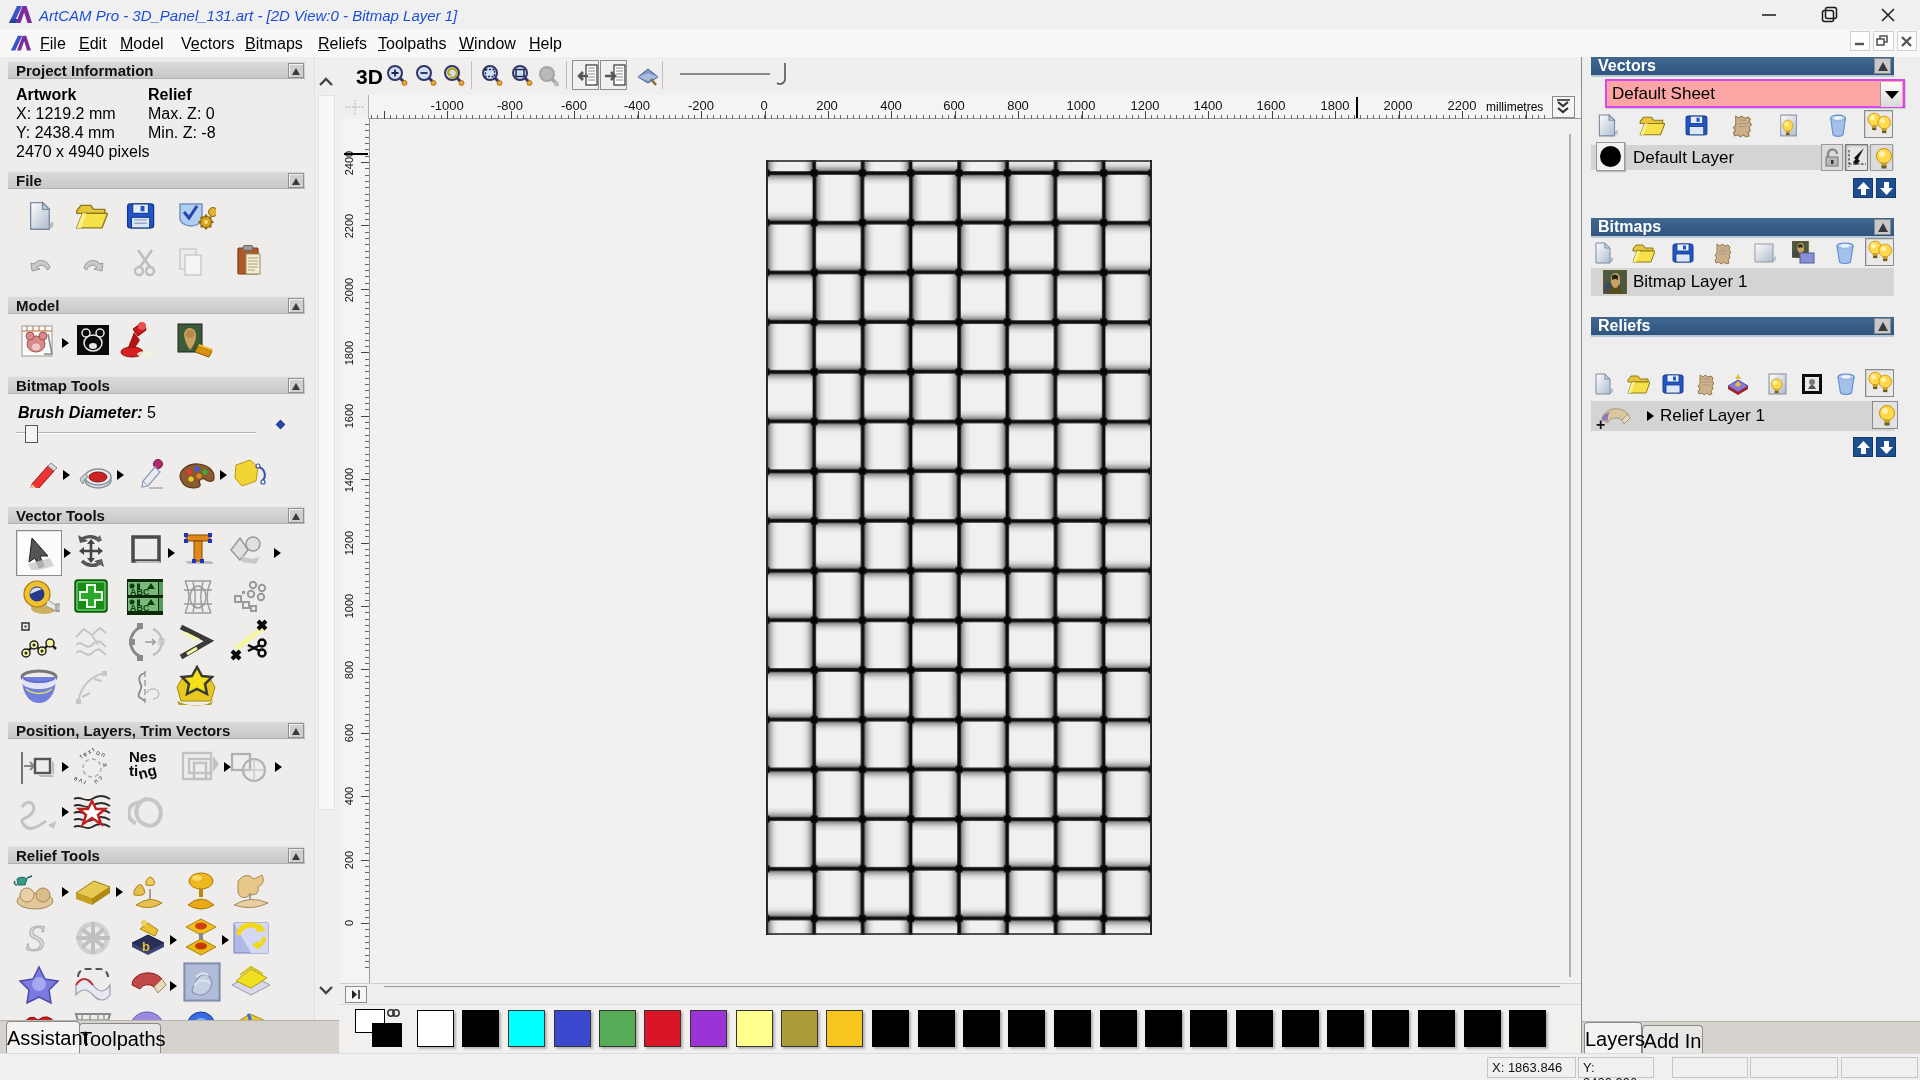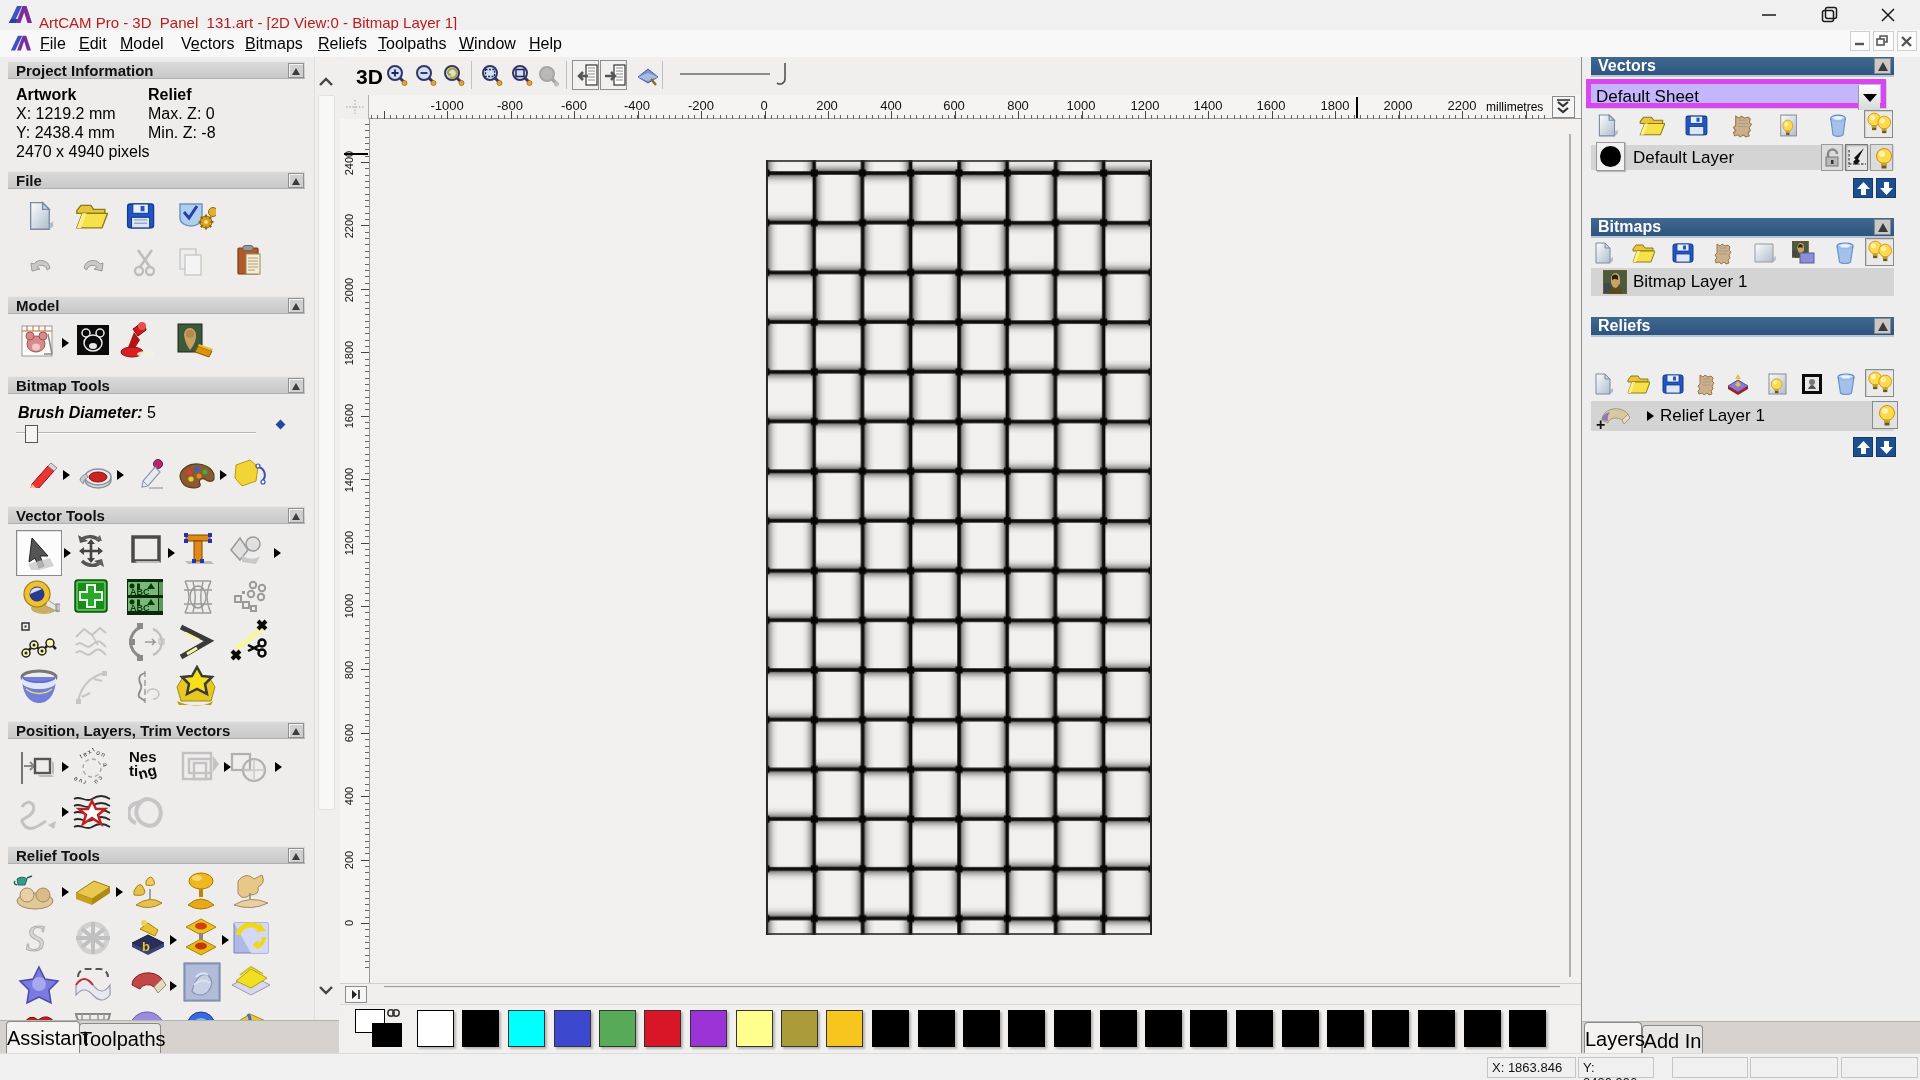--- a/index.html
+++ b/index.html
@@ -1,35 +1,35 @@
 <!DOCTYPE html>
 <html><head>
 <meta charset="utf-8">
 <style>
 * { margin:0; padding:0; box-sizing:border-box; }
 html,body { width:1920px; height:1080px; overflow:hidden; font-family:"Liberation Sans",sans-serif; background:#f0f0f0; }
 .abs { position:absolute; }
 #titlebar { position:absolute; left:0; top:0; width:1920px; height:30px; background:#f0f0f0; }
-#titletext { position:absolute; left:39px; top:14px; font-size:15px; color:#b91c1c; }
+#titletext { position:absolute; left:39px; top:7px; font-size:15px; color:#1d4ed8;font-style:italic; }
 #menubar { position:absolute; left:0; top:30px; width:1920px; height:27px; background:#f8f8f8; }
 .menuitem { position:absolute; top:5px; font-size:16px; color:#000; }
 .menuitem span.u { text-decoration:underline; }
 #leftpanel { position:absolute; left:0; top:57px; width:339px; height:996px; background:#eeedec; border-right:1px solid #a8a8a8; }
 .lhead { position:absolute; left:8px; width:297px; height:18px; background:linear-gradient(#dadada,#c8c8c8); border-top:1px solid #e8e8e8; border-bottom:1px solid #b0b0b0; }
 .lhead .t { position:absolute; left:8px; top:0px; font-size:15px; font-weight:bold; color:#111; }
 .colbtn { position:absolute; right:1px; top:1px; width:16px; height:15px; background:#cfcfcf; border:1px solid #909090; box-shadow:inset 1px 1px 0 #f2f2f2; }
 .colbtn:after { content:""; position:absolute; left:3px; top:4px; width:0; height:0; border-left:4px solid transparent; border-right:4px solid transparent; border-bottom:7px solid #3c3c3c; }
 .ltext { position:absolute; font-size:16px; color:#000; }
 .b { font-weight:bold; }
 #rightpanel { position:absolute; left:1581px; top:57px; width:339px; height:996px; background:#efeeee; border-left:1px solid #8f8f8f; }
 .rhead { position:absolute; left:9px; width:303px; height:20px; background:linear-gradient(#40688f,#2e5480); border-bottom:2px solid #b9c6d4; }
 .rhead .t { position:absolute; left:7px; top:0px; font-size:16px; font-weight:bold; color:#fff; }
 .rcolbtn { position:absolute; right:3px; top:1px; width:17px; height:16px; background:#c9c9c9; border:1px solid #8a8a8a; }
 .rcolbtn:after { content:""; position:absolute; left:3px; top:3px; width:0; height:0; border-left:5px solid transparent; border-right:5px solid transparent; border-bottom:9px solid #3a3a3a; }
-.combo { position:absolute; left:4px; width:300px; height:29px; background:#c4b5fd; border:5px solid #d946ef; box-shadow:1px 1px 0 #cfcfcf; }
+.combo { position:absolute; left:23px; width:300px; height:29px; background:#fca5a5; border:2px solid #d946ef; box-shadow:1px 1px 0 #cfcfcf; }
 .combo .t { position:absolute; left:5px; top:3px; font-size:17px; color:#000; }
 .combo .btn { position:absolute; right:1px; top:1px; width:22px; height:25px; background:linear-gradient(#fdfdfd,#d8d8d8); border-left:1px solid #9a9a9a; }
 .combo .btn:after { content:""; position:absolute; left:4px; top:9px; width:0; height:0; border-left:7px solid transparent; border-right:7px solid transparent; border-top:8px solid #000; }
 .layerrow { position:absolute; left:9px; width:303px; background:#d4d4d4; }
 .layerrow .t { position:absolute; font-size:17px; color:#000; }
 #canvasarea { position:absolute; left:340px; top:57px; width:1241px; height:996px; background:#f1f0ef; box-shadow:inset 0 1px 0 #dcdcdc; }
 #cvtoolbar { position:absolute; left:0px; top:0px; width:1241px; height:38px; background:#f0efee; }
 #hruler { position:absolute; left:0px; top:38px; width:1241px; height:24px; background:#f5f4f3; border-bottom:1px solid #9a9a9a; }
 #vruler { position:absolute; left:0px; top:62px; width:30px; height:866px; background:#f5f4f3; border-right:1px solid #9a9a9a; }
 .rnum { position:absolute; font-size:13px; color:#111; }

